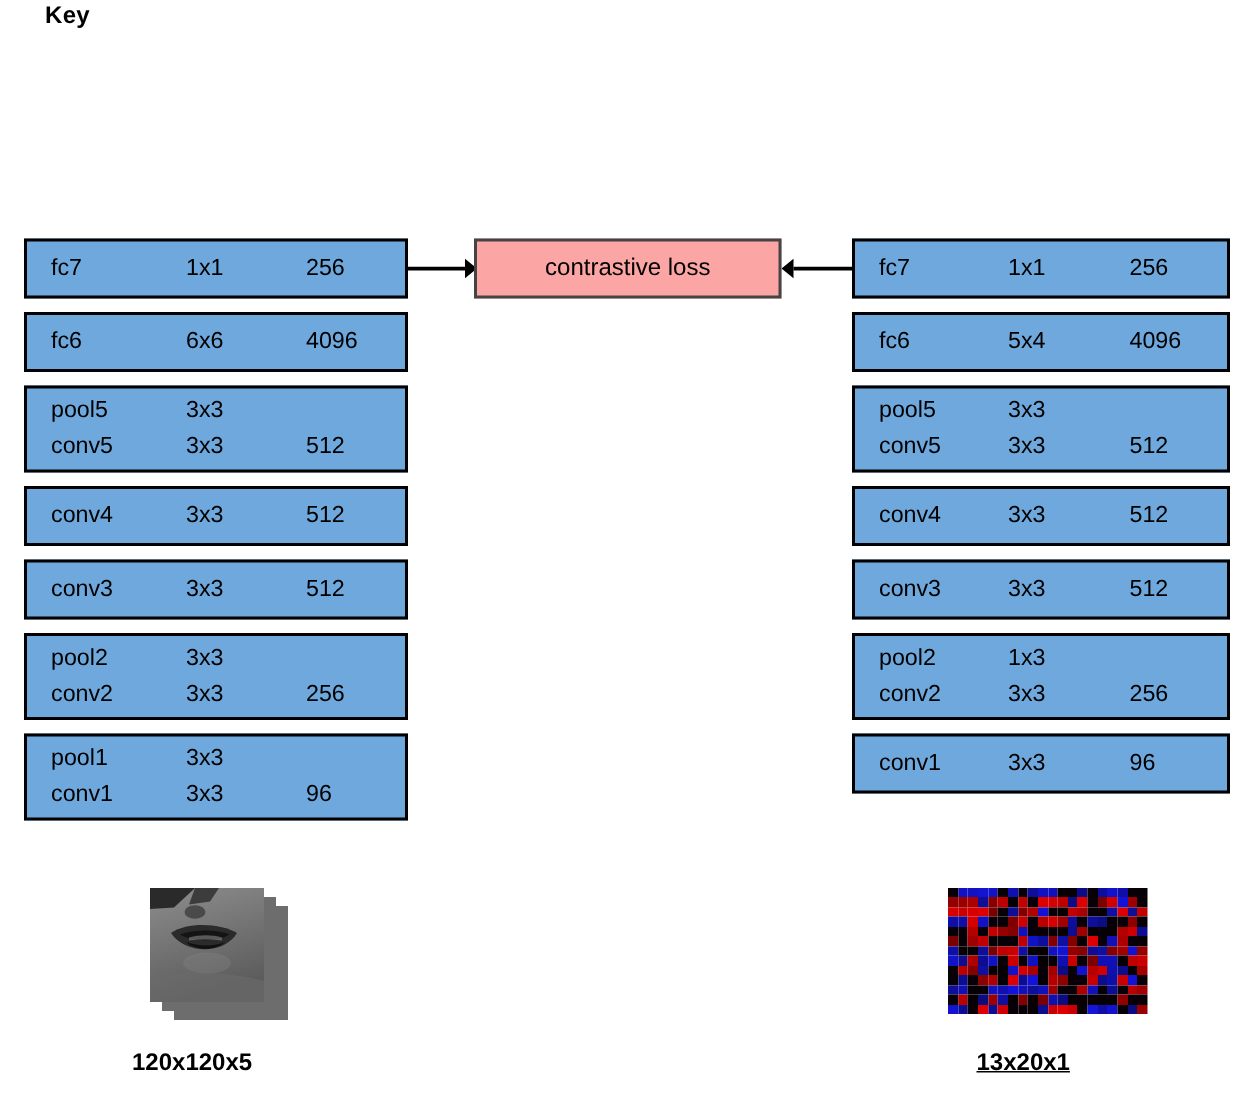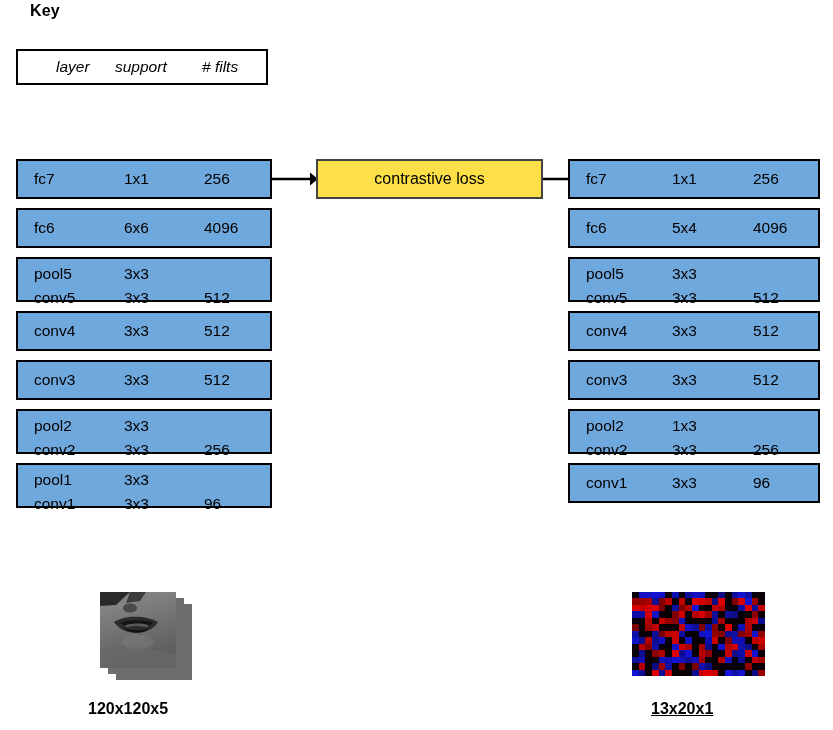--- a/index.html
+++ b/index.html
@@ -69,21 +69,21 @@
   .col-right { left: 568px; width: 252px; }
 
   .block {
     position: relative;
     box-sizing: border-box;
     background: #6fa8dc;
     border: 2px solid #000000;
     margin-bottom: 9px;
   }
   .block.h1 { height: 40px; }
-  .block.h2 { height: 45px; }
+  .block.h2 { height: 58px; }
 
   .brow {
     position: absolute;
     left: 0;
     width: 100%;
     height: 24px;
     line-height: 24px;
     font-size: 15.5px;
     white-space: nowrap;
   }
@@ -97,24 +97,24 @@
 
   .col-right .c-name    { left: 16px; }
   .col-right .c-support { left: 102px; }
   .col-right .c-filts   { left: 183px; }
 
   
   .loss-box {
     position: absolute;
     left: 316px;
     top: 159px;
-    width: 227px;
+    width: 205px;
     height: 40px;
     box-sizing: border-box;
-    background: #fde047;
+    background: #fca5a5;
     border: 2px solid #444444;
     font-size: 16px;
     display: flex;
     align-items: center;
     justify-content: center;
   }
 
   .connector {
     position: absolute;
     height: 20px;
@@ -171,27 +171,20 @@
     user-select: none;
   }
 </style>
 </head>
 <body>
 
 <div id="canvas">
 
   <div class="key-title">Key</div>
 
-  <div class="key-box">
-    <div class="key-row">
-      <span class="key-cell key-layer">layer</span>
-      <span class="key-cell key-support">support</span>
-      <span class="key-cell key-filts"># filts</span>
-    </div>
-  </div>
 
   <div class="col col-left" id="col-left">
       <div class="block h1">
         <div class="brow r0">
           <span class="c-name">fc7</span>
           <span class="c-support">1x1</span>
           <span class="c-filts">256</span>
         </div>
       </div>
       <div class="block h1">

